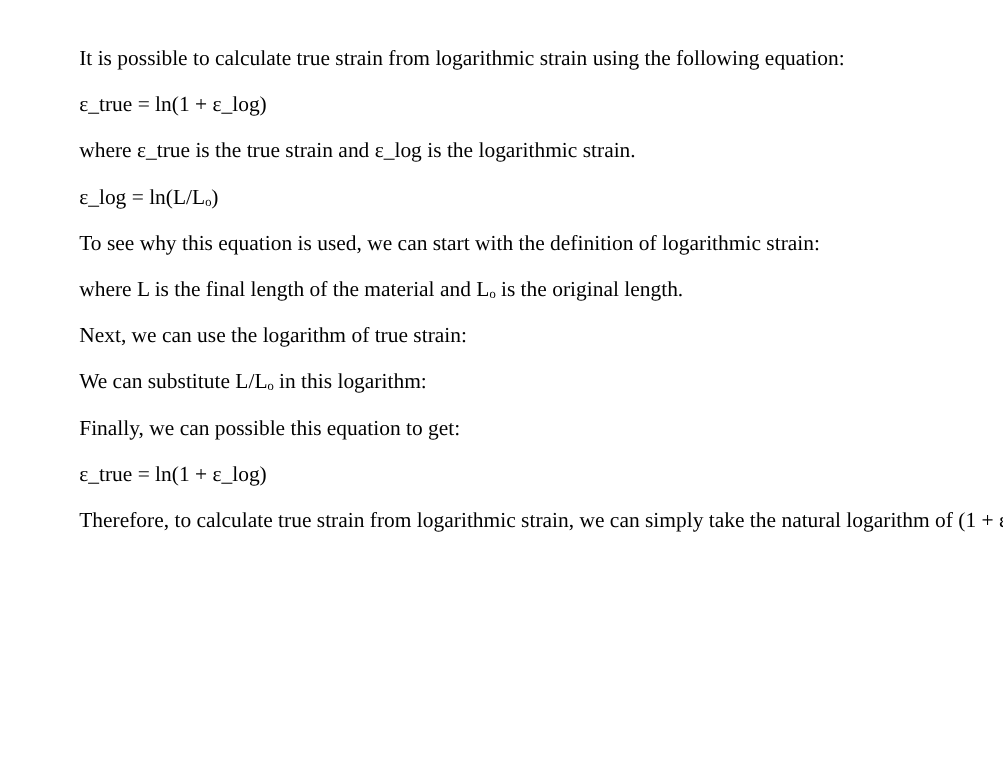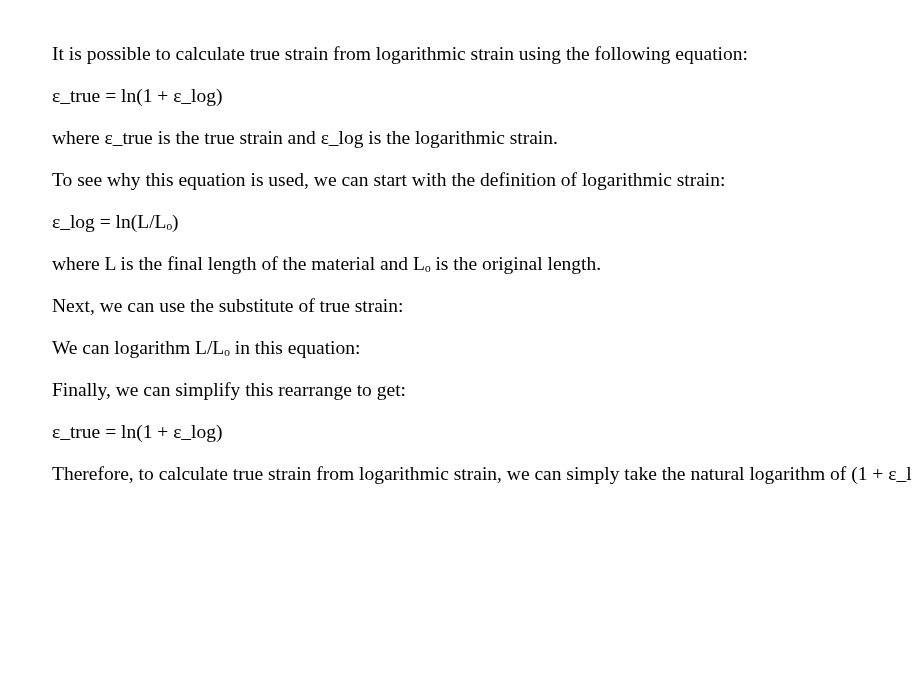--- a/index.html
+++ b/index.html
@@ -9,40 +9,40 @@
   body {
     width: 912px;
     height: 693px;
     background: #ffffff;
     overflow: hidden;
   }
   .document {
     box-sizing: border-box;
     width: 760px;
     height: 693px;
-    padding: 33px 4px 0 52px;
+    padding: 33px 4px 0 72px;
     font-family: "Liberation Serif", "DejaVu Serif", serif;
     font-size: 19.5px;
     color: #000000;
   }
   .document p {
     margin: 0;
     padding: 0;
     line-height: 42px;
     white-space: nowrap;
   }
 </style>
 </head>
 <body>
 
 <div class="document">
   <p>It is possible to calculate true strain from logarithmic strain using the following equation:</p>
   <p>ε_true = ln(1 + ε_log)</p>
   <p>where ε_true is the true strain and ε_log is the logarithmic strain.</p>
+  <p>ε_log = ln(L/Lₒ)</p>
   <p>To see why this equation is used, we can start with the definition of logarithmic strain:</p>
-  <p>ε_log = ln(L/Lₒ)</p>
   <p>where L is the final length of the material and Lₒ is the original length.</p>
-  <p>Next, we can use the substitute of true strain:</p>
-  <p>We can logarithm L/Lₒ in this equation:</p>
-  <p>Finally, we can simplify this rearrange to get:</p>
+  <p>Next, we can use the logarithm of true strain:</p>
+  <p>We can substitute L/Lₒ in this logarithm:</p>
+  <p>Finally, we can possible this equation to get:</p>
   <p>ε_true = ln(1 + ε_log)</p>
   <p>Therefore, to calculate true strain from logarithmic strain, we can simply take the natural logarithm of (1 + ε_log).</p>
 </div>
 
 </body></html>

